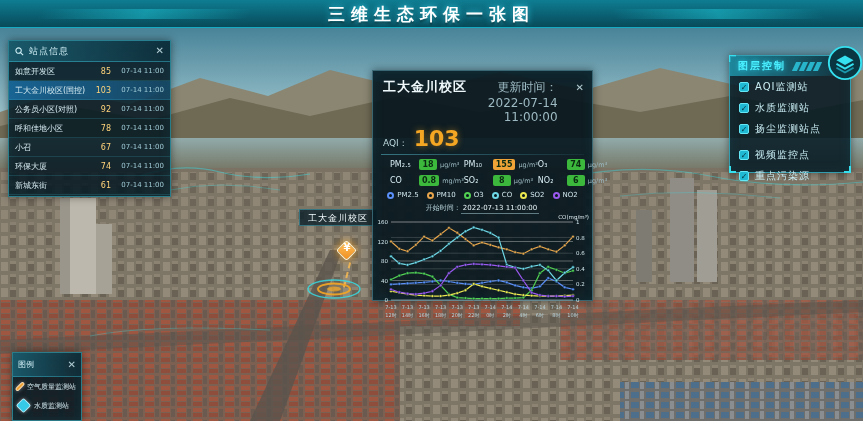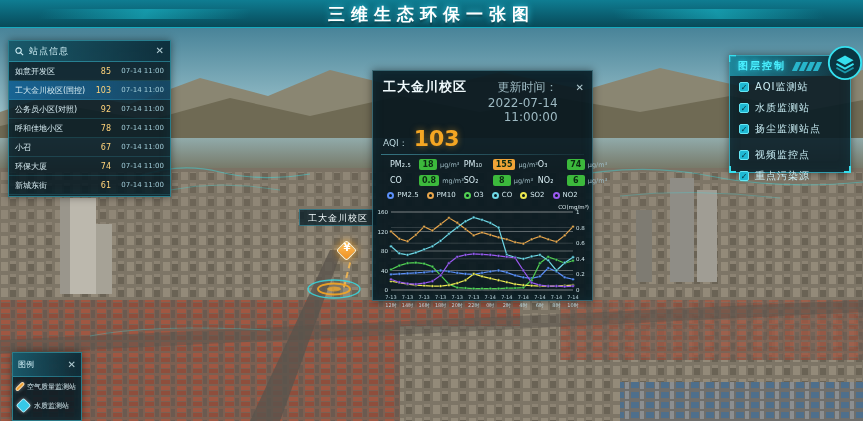--- a/index.html
+++ b/index.html
@@ -354,20 +354,23 @@
         <div class="it">
           <span class="dot" style="color: rgb(236, 232, 79);"></span>
           <span class="lb">SO2</span>
         </div>
         <div class="it">
           <span class="dot" style="color: rgb(155, 89, 240);"></span>
           <span class="lb">NO2</span>
         </div>
       </div>
     <div class="trange">
+      <span class="seg">
+        <span>开始时间：</span><span class="val">2022-07-13 11:00:00</span>
+      </span>
     </div>
     <div class="chartbox">
       <svg id="chart" width="213" height="113" viewBox="0 0 213 113">
           <line x1="14" y1="86" x2="196" y2="86" stroke="#ffffff" stroke-width="0.6" opacity="0.55"></line>
           <line x1="14" y1="66.5" x2="196" y2="66.5" stroke="#ffffff" stroke-width="0.6" opacity="0.55"></line>
           <line x1="14" y1="47" x2="196" y2="47" stroke="#ffffff" stroke-width="0.6" opacity="0.55"></line>
           <line x1="14" y1="27.5" x2="196" y2="27.5" stroke="#ffffff" stroke-width="0.6" opacity="0.55"></line>
           <line x1="14" y1="8" x2="196" y2="8" stroke="#ffffff" stroke-width="0.6" opacity="0.55"></line>
           <line x1="14" y1="86" x2="196" y2="86" stroke="#ffffff" stroke-width="0.5" opacity="0.3"></line>
           <line x1="14" y1="70.4" x2="196" y2="70.4" stroke="#ffffff" stroke-width="0.5" opacity="0.3"></line>

